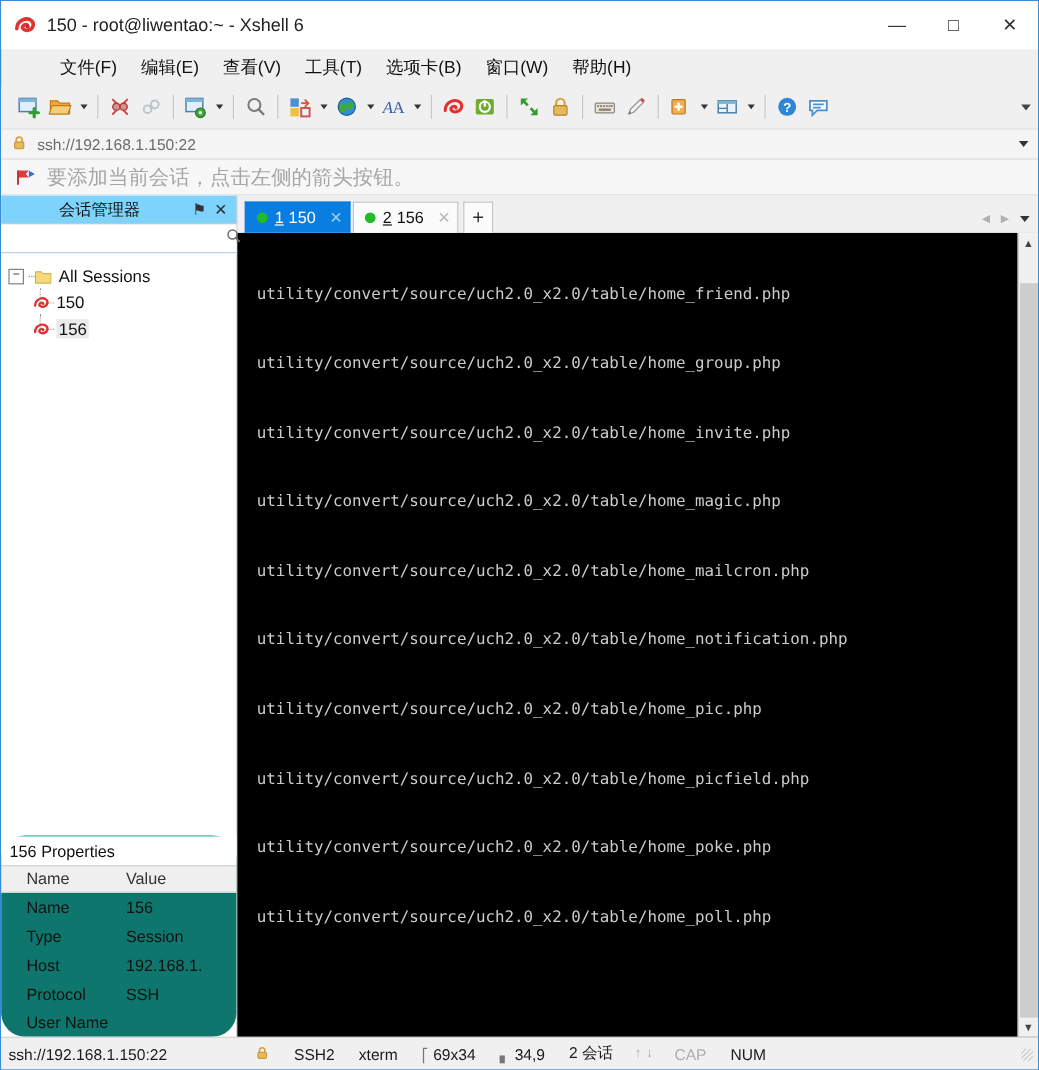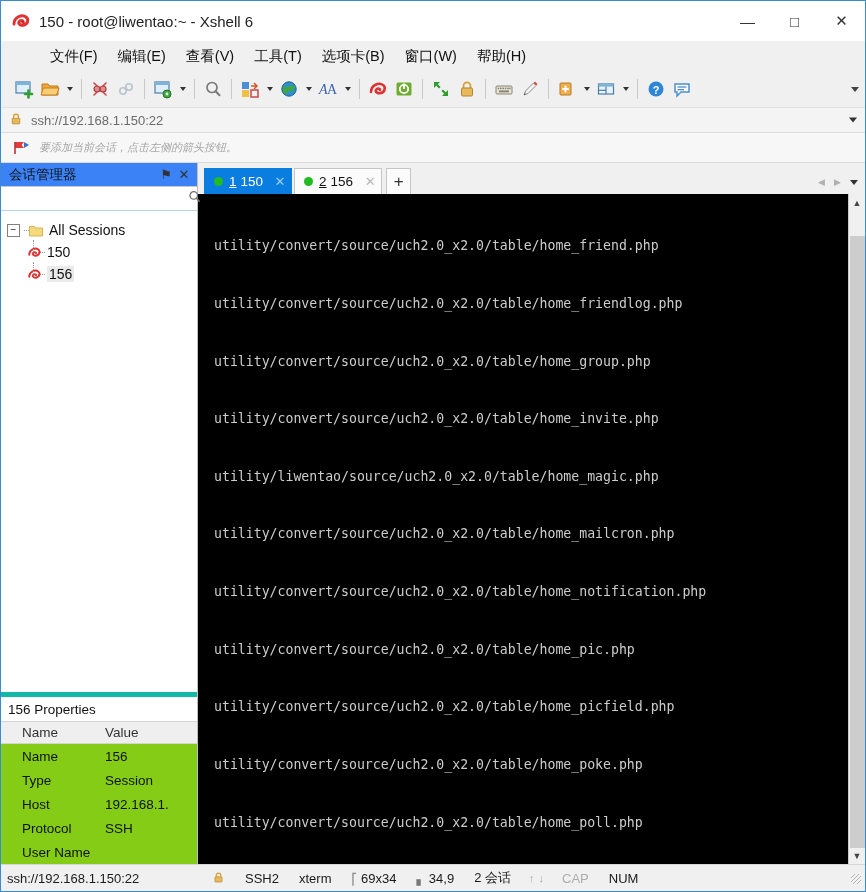--- a/index.html
+++ b/index.html
@@ -109,41 +109,42 @@
 
   
   .hintbar {
     height: 30px; min-height: 30px;
     background: #f7f7f7;
     border-bottom: 1px solid #dadada;
     display: flex; align-items: center;
     padding-left: 12px;
   }
   .hint-flag { width: 18px; height: 16px; margin-right: 8px; flex: none; position: relative; }
-  .hint-text { font-size: 11px; color: #a6a6a6; font-style: italic; }
+  .hint-text { font-size: 17px; color: #a6a6a6; }
 
   
   .body {
     flex: 1; display: flex; min-height: 0;
     background: #f0f0f0;
   }
 
   
   .sidebar {
     width: 197px; min-width: 197px;
     display: flex; flex-direction: column;
     background: #ffffff;
     border-right: 1px solid #bfbfbf;
   }
   .sb-header {
     height: 24px; min-height: 24px;
-    background: #3b82f6;
+    background: #7dd3fc;
     display: flex; align-items: center;
     padding: 0 4px 0 8px;
     border-bottom: 1px solid #c9c9c9;
+    text-align: center;
   }
   .sb-title { font-size: 13.5px; color: #111; flex: 1; }
   .sb-icon-btn {
     width: 18px; height: 20px; display: flex;
     align-items: center; justify-content: center;
     font-size: 13px; color: #333;
   }
   .sb-search {
     height: 24px; min-height: 24px;
     border-bottom: 1px solid #b8d2e8;
@@ -176,21 +177,21 @@
     width: 12px; border-top: 1px dotted #9a9a9a;
   }
   .tree-child .tree-row::after {
     content: ""; position: absolute; left: 6px; top: -1px;
     height: 12px; border-left: 1px dotted #9a9a9a;
   }
   .sess-ico { width: 15px; height: 15px; margin-right: 5px; flex: none; position: relative; }
   .sel-label { background: #eaeaea; padding: 0 2px; }
 
   
-  .props { border-top: 5px solid #14b8a6; background: #84cc16; }
+  .props { border-top: 1px solid #14b8a6; background: #0f766e; border-radius: 20px; }
   .props-title {
     height: 24px; display: flex; align-items: center;
     padding-left: 7px; font-size: 13.5px; color: #111;
     background: #fff;
   }
   .props-head {
     display: flex; height: 23px; align-items: center;
     background: #efefef; border-top: 1px solid #d4d4d4;
     border-bottom: 1px solid #d4d4d4;
     font-size: 13.5px; color: #333;
@@ -627,24 +628,23 @@
         <div class="tabbar-right">
           <div class="tbr-arrow">◀</div>
           <div class="tbr-arrow">▶</div>
           <div class="tbr-caret"></div>
         </div>
       </div>
 
       <div class="term-wrap">
         <div class="terminal">
           <div>utility/convert/source/uch2.0_x2.0/table/home_friend.php</div>
-          <div>utility/convert/source/uch2.0_x2.0/table/home_friendlog.php</div>
           <div>utility/convert/source/uch2.0_x2.0/table/home_group.php</div>
           <div>utility/convert/source/uch2.0_x2.0/table/home_invite.php</div>
-          <div>utility/liwentao/source/uch2.0_x2.0/table/home_magic.php</div>
+          <div>utility/convert/source/uch2.0_x2.0/table/home_magic.php</div>
           <div>utility/convert/source/uch2.0_x2.0/table/home_mailcron.php</div>
           <div>utility/convert/source/uch2.0_x2.0/table/home_notification.php</div>
           <div>utility/convert/source/uch2.0_x2.0/table/home_pic.php</div>
           <div>utility/convert/source/uch2.0_x2.0/table/home_picfield.php</div>
           <div>utility/convert/source/uch2.0_x2.0/table/home_poke.php</div>
           <div>utility/convert/source/uch2.0_x2.0/table/home_poll.php</div>
           
           
           
           

